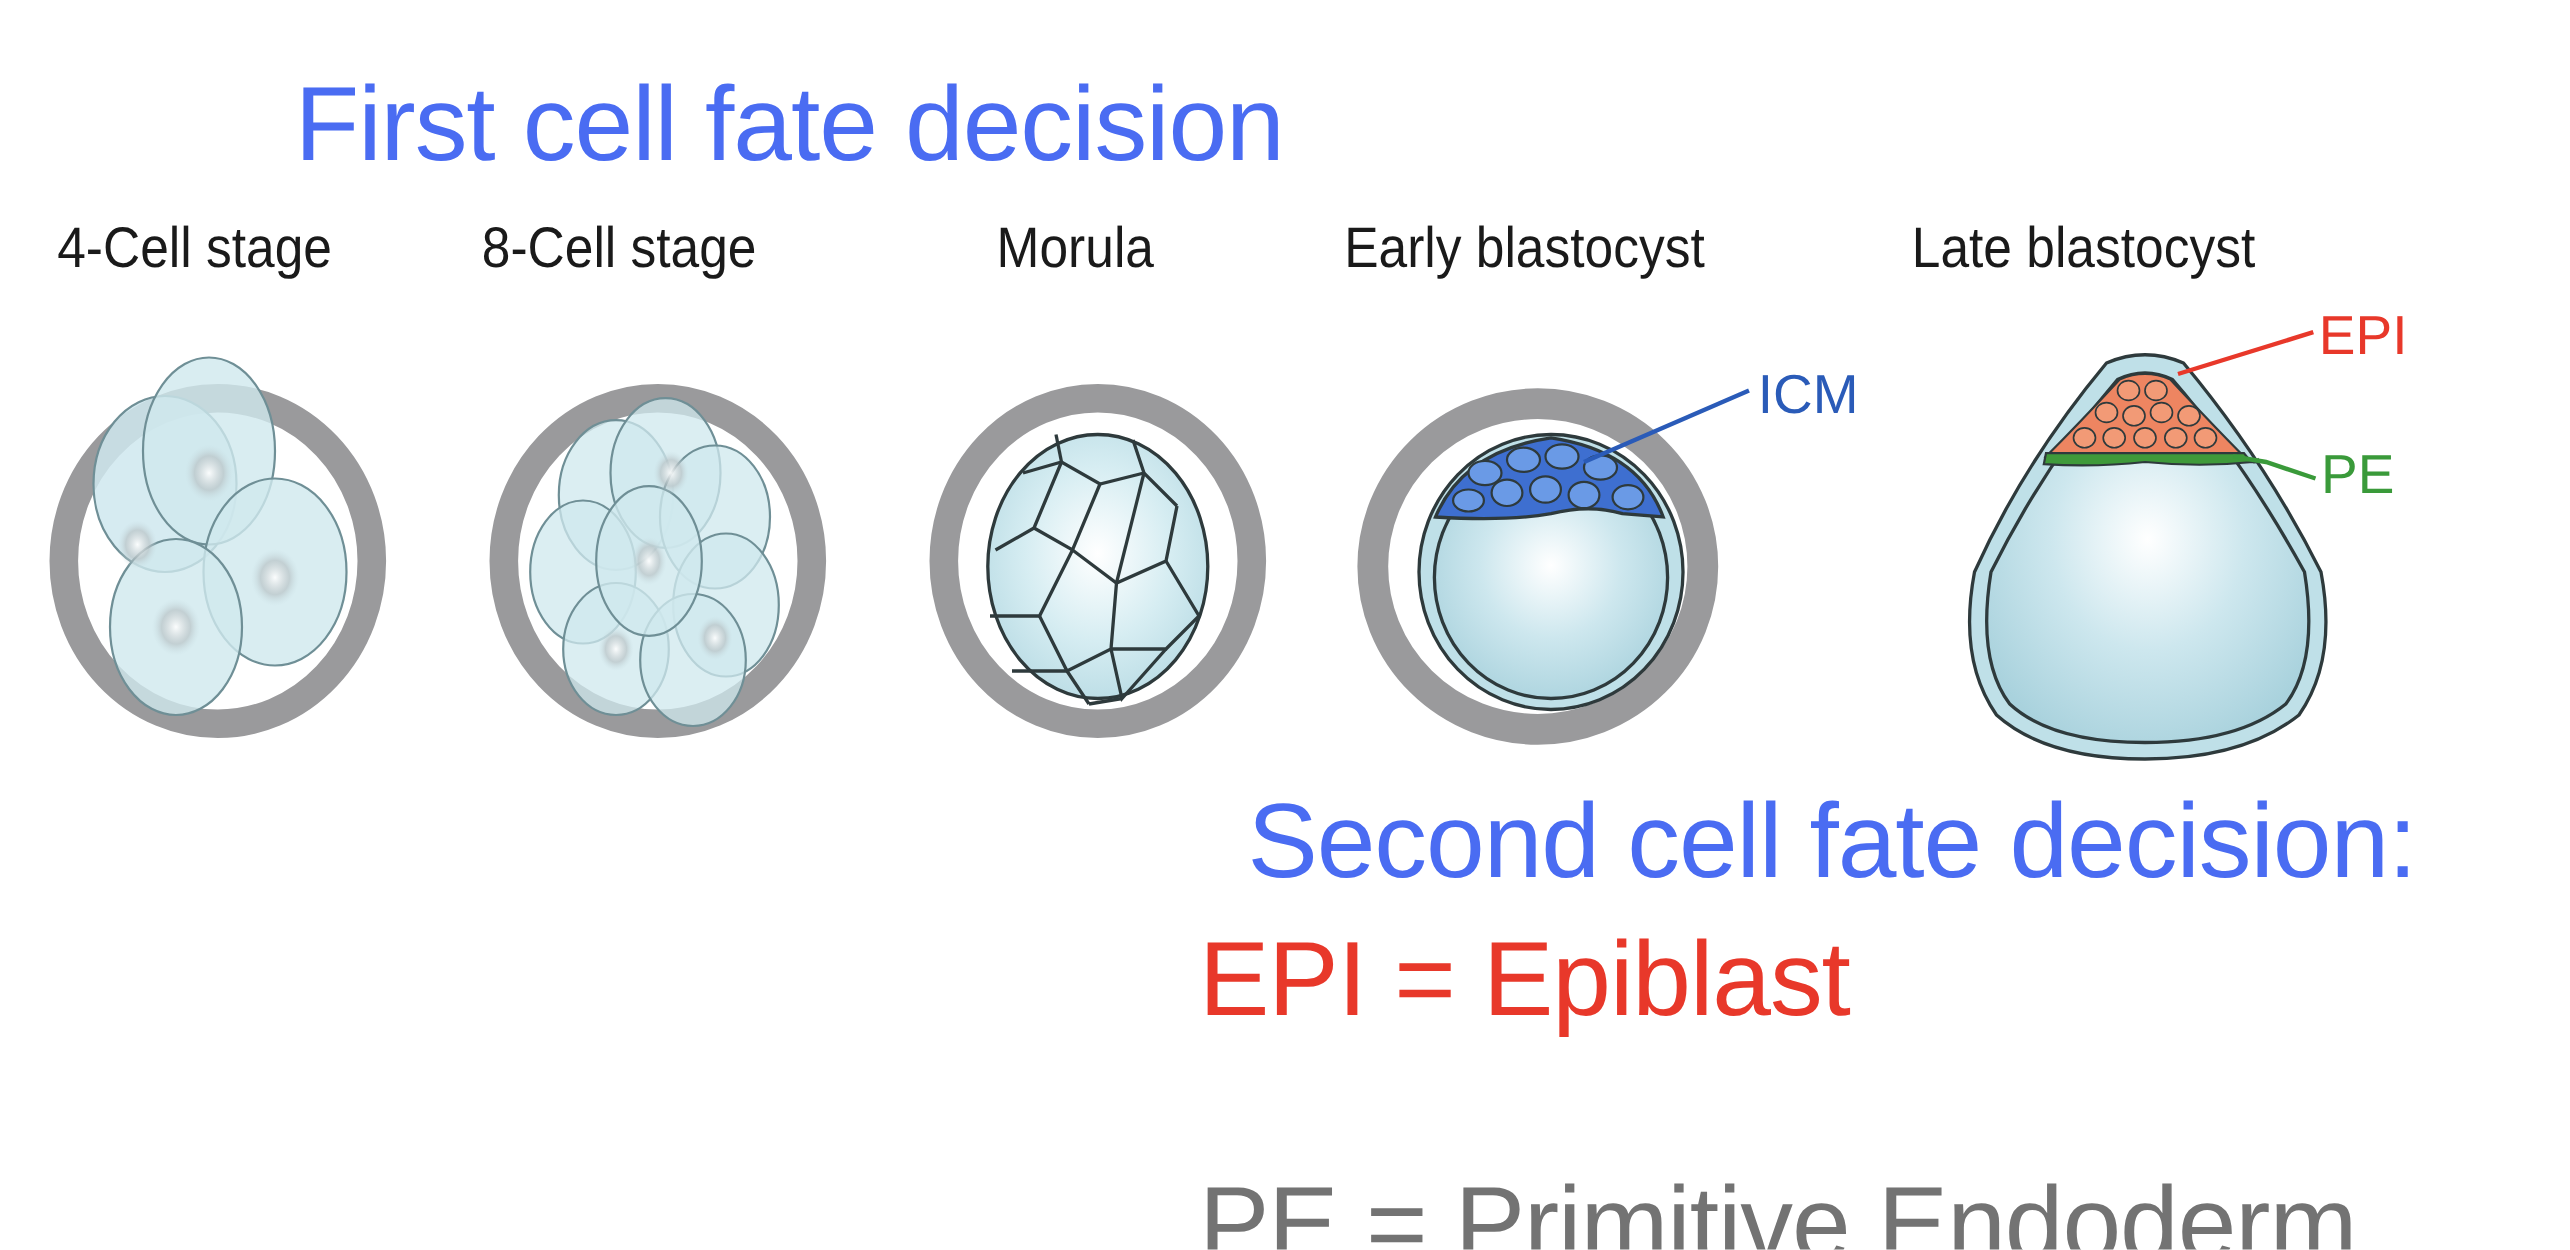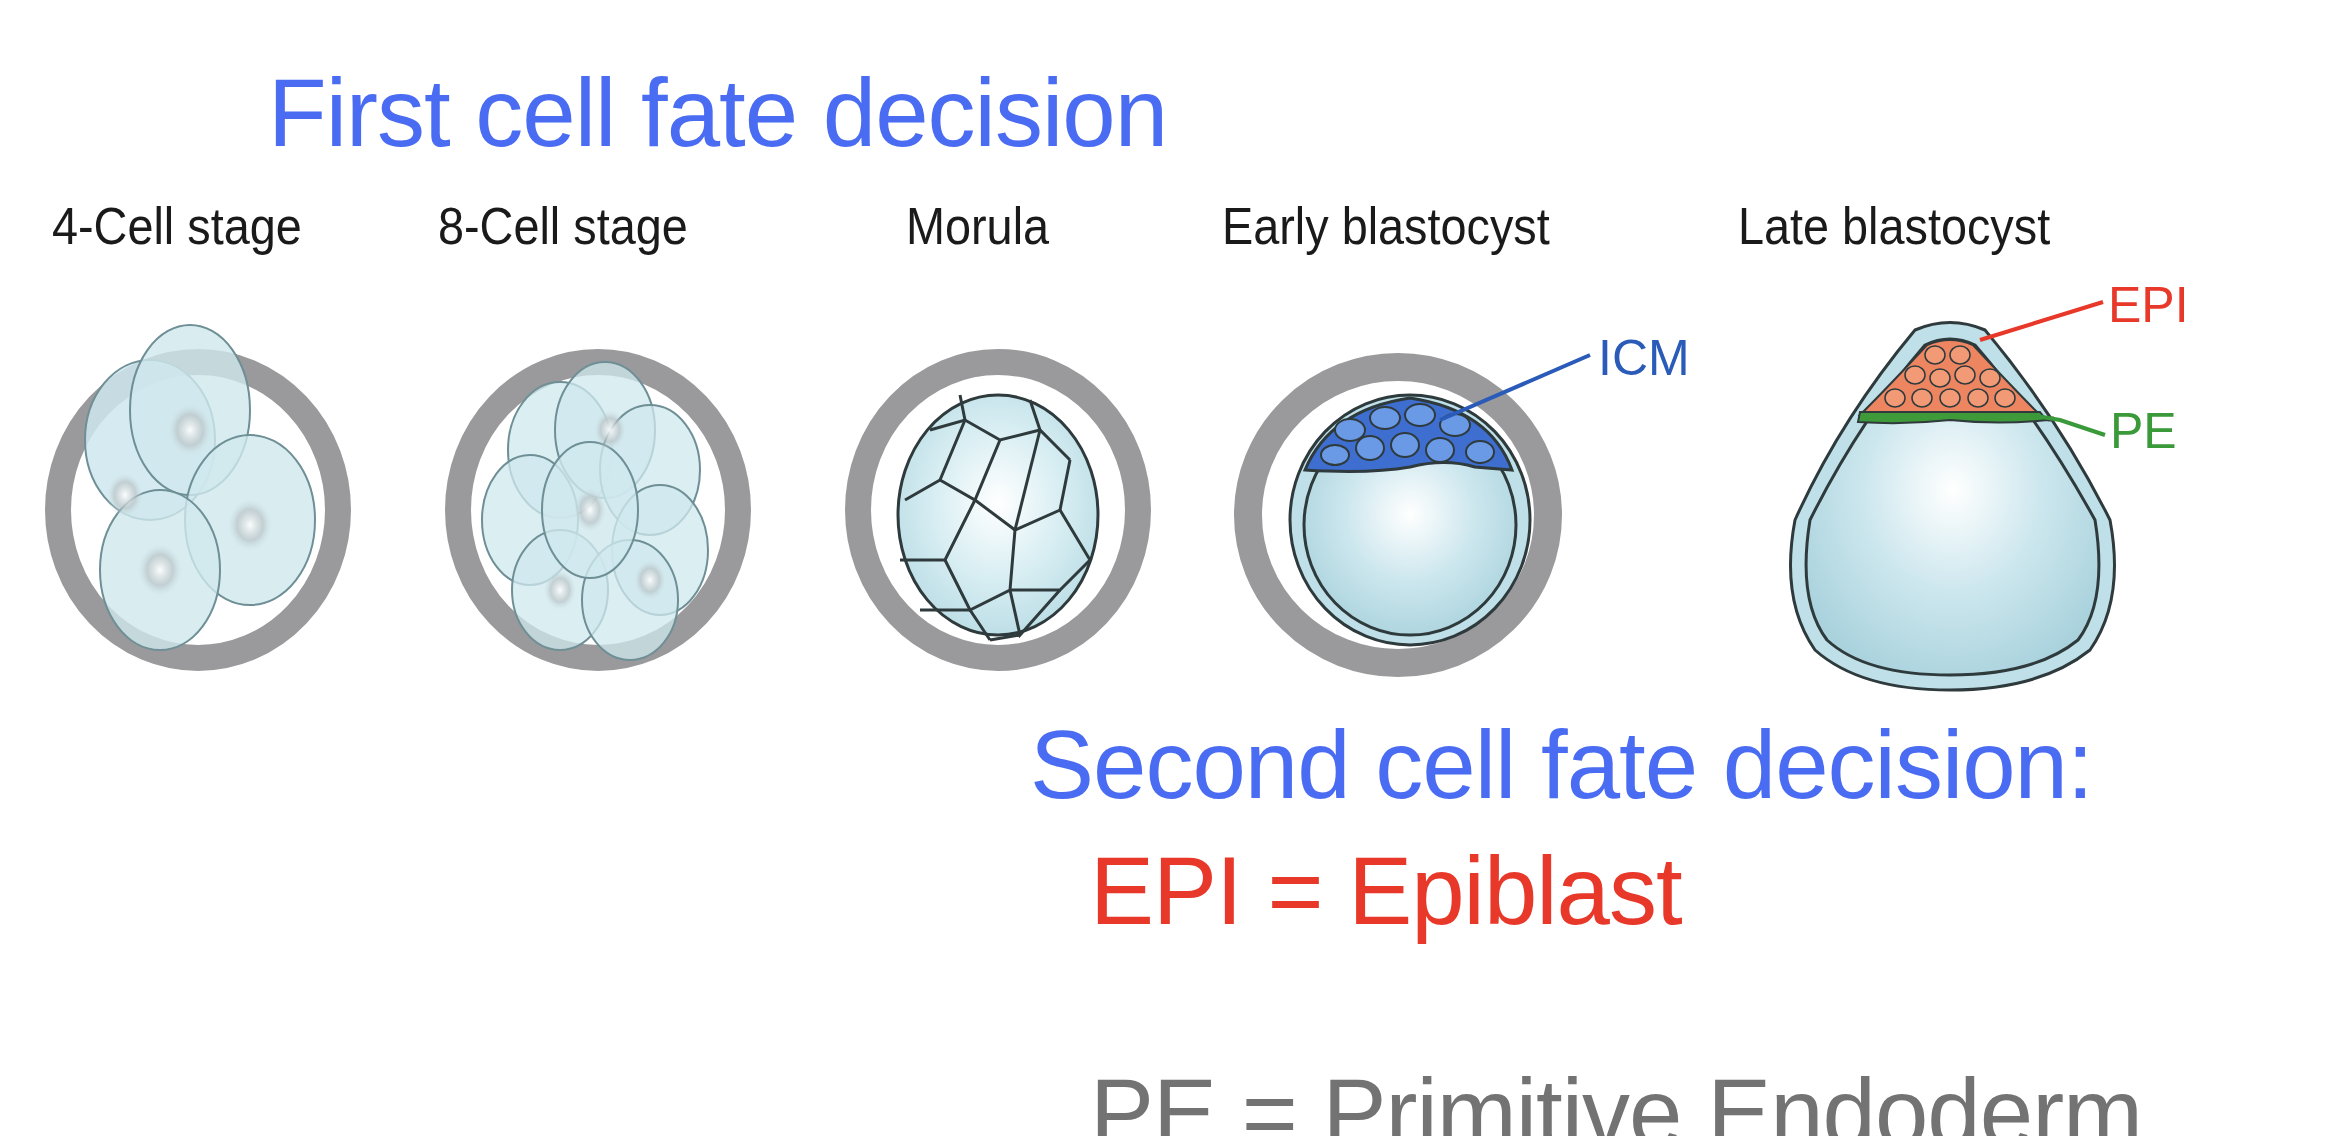--- a/index.html
+++ b/index.html
@@ -1,19 +1,19 @@
 <!DOCTYPE html>
 <html><head>
 <meta charset="utf-8">
 <style>
   html, body { margin:0; padding:0; background:#ffffff; }
   body { width:2336px; height:1136px; position:relative; overflow:hidden; font-family:"Liberation Sans", sans-serif; }
   .title { position:absolute; font-family:Liberation Sans, sans-serif; white-space:nowrap; letter-spacing:-1px; }
   #title-first { left:268px; top:58px; font-size:96px; color:#4a6cf2; }
-  #title-second { left:1030px; top:710px; font-size:96px; color:#4a6cf2; }
+  #title-second { left:1134px; top:710px; font-size:96px; color:#4a6cf2; }
   #def-epi { left:1090px; top:836px; font-size:96px; color:#e8382a; }
   #def-pe { left:1090px; top:1058px; font-size:96px; color:#737373; }
   .stage-label { position:absolute; top:196px; font-size:52px; color:#1a1a1a; white-space:nowrap; transform:scaleX(0.9); transform-origin:left top; }
   svg.diagram { position:absolute; left:0; top:0; }
   .callout { font-family:"Liberation Sans", sans-serif; font-size:50px; }
 </style>
 </head>
 <body>
 
 <div class="title" id="title-first">First cell fate decision</div>

